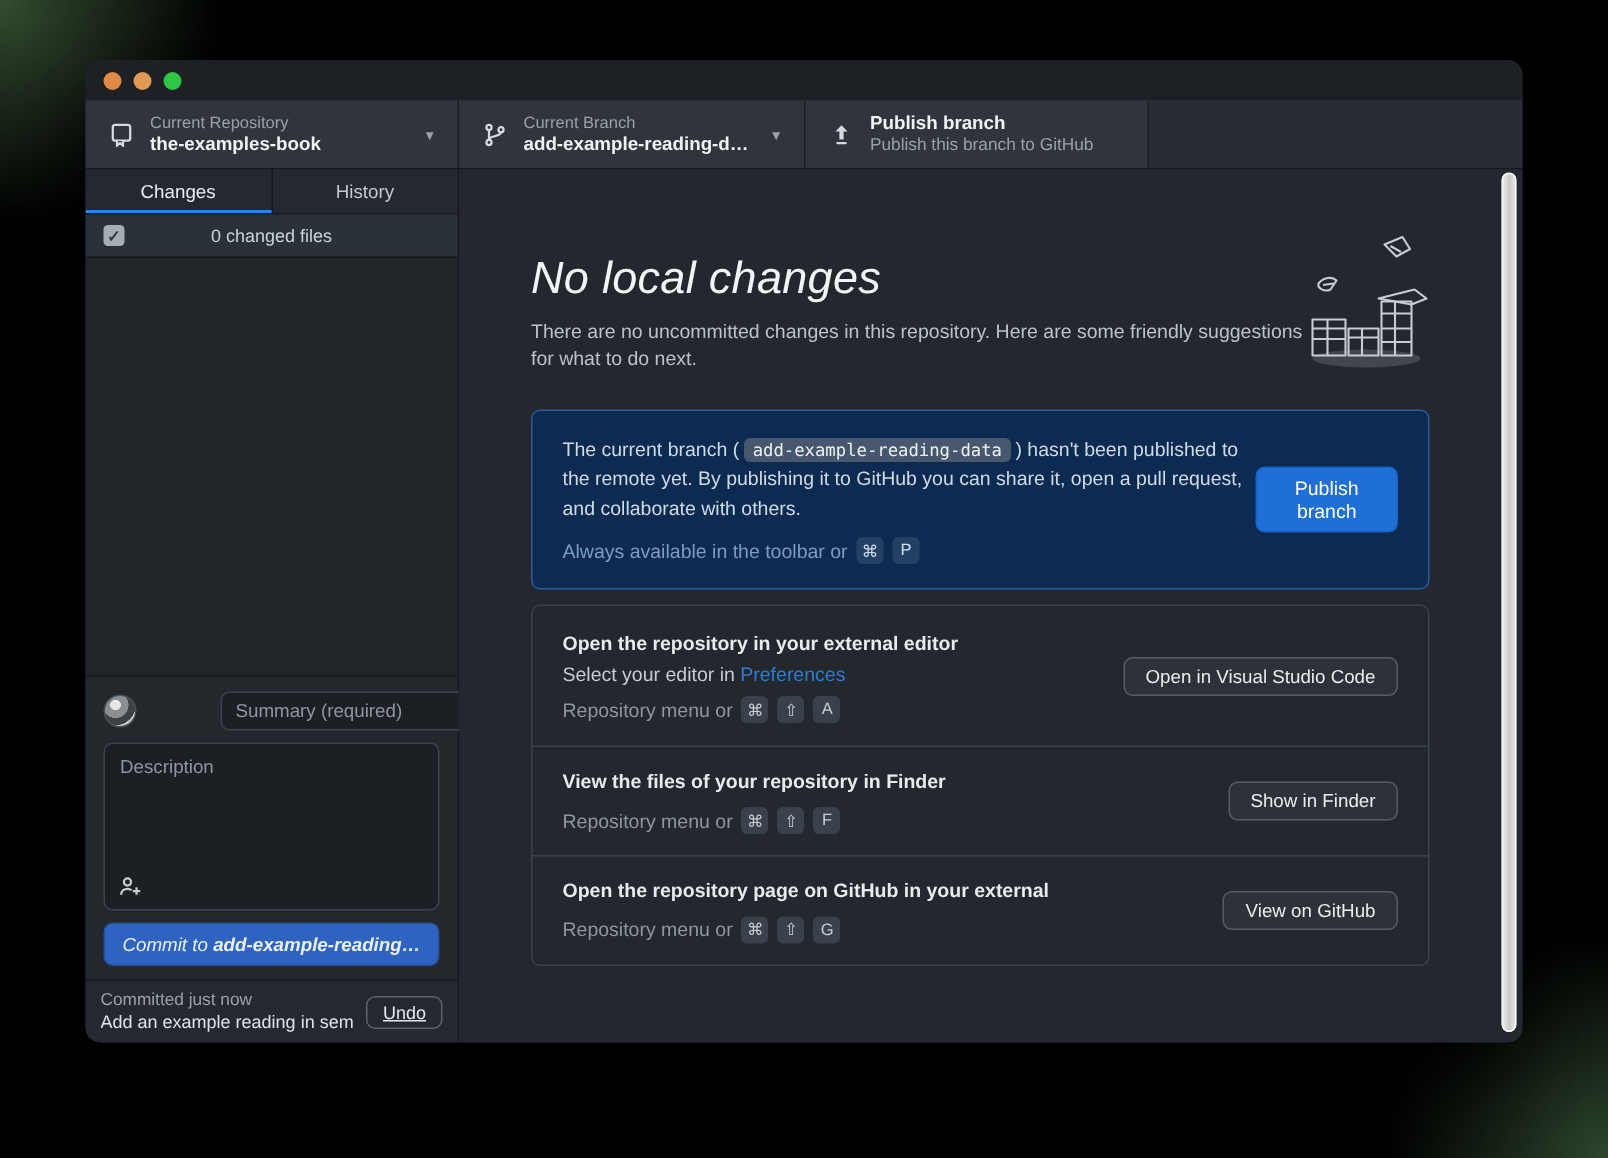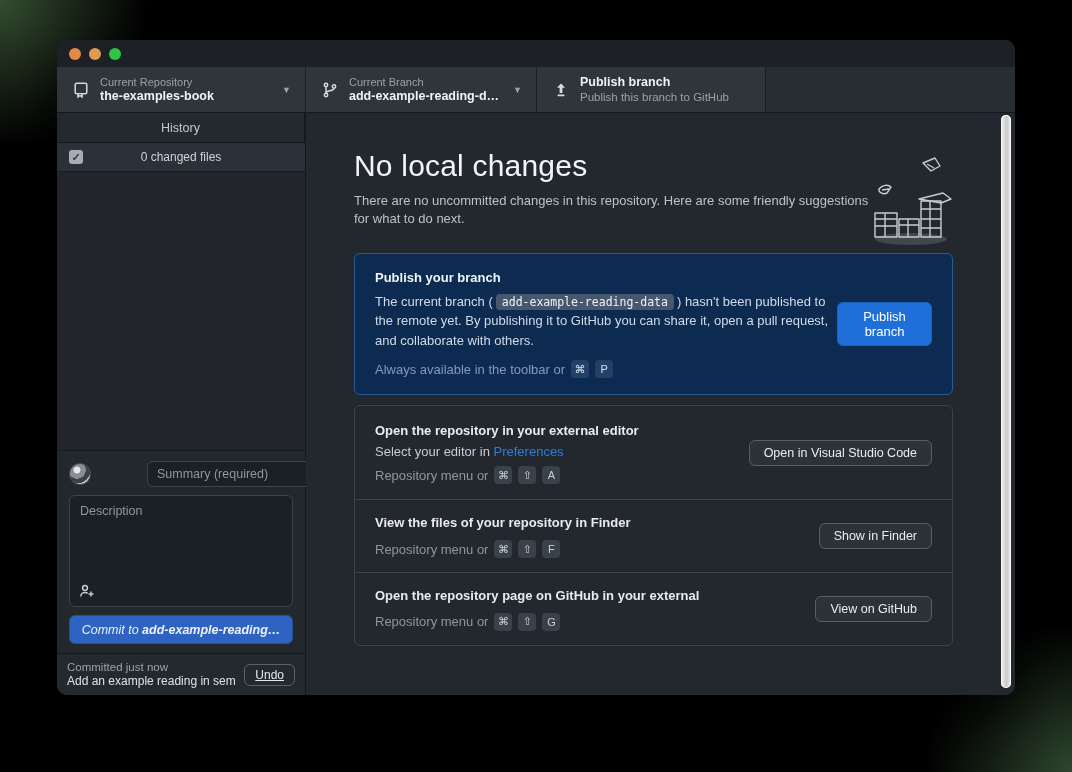--- a/index.html
+++ b/index.html
@@ -69,21 +69,21 @@
   .undo-bar { flex:none; height:42px; background:#24292f; border-top:1px solid #15181c; display:flex; align-items:center; padding:0 10px; }
   .undo-texts { flex:1; min-width:0; }
   .undo-status { font-size:11.5px; color:#9aa1a8; line-height:14px; }
   .undo-msg { font-size:12px; color:#dfe3e8; line-height:15px; white-space:nowrap; overflow:hidden; }
   .undo-btn { flex:none; margin-left:8px; background:transparent; border:1px solid #5c6269; border-radius:6px;
     color:#e5e9ed; font-size:12px; padding:3px 10px; cursor:pointer; font-family:"Liberation Sans", sans-serif;text-decoration:underline; }
   
   .main { flex:1; background:#23282e; position:relative; padding:0 0 0 48px; overflow:hidden; }
   .scrollbar { position:absolute; right:4px; top:2px; width:10px; height:573px; border-radius:6px;
     background:linear-gradient(90deg,#f4f4f4,#c9c9c9 55%,#efefef); box-shadow:inset 0 0 0 1px #fafafa; }
-  .main-heading { margin-top:36px; font-size:30px; font-weight:normal; color:#f2f5f8; letter-spacing:.2px; }
+  .main-heading { margin-top:56px; font-size:30px; font-weight:normal; color:#f2f5f8; letter-spacing:.2px;font-style:italic; }
   .main-sub { margin-top:9px; width:516px; font-size:13px; line-height:1.38; color:#bcc2c9; }
   .doodle { position:absolute; top:44px; right:58px; }
   
   .publish-card { margin-top:25px; width:599px; background:#0d2b50; border:1px solid #2a5a9b; border-radius:6px;
     padding:16px 20px; display:flex; align-items:center; }
   .pc-text { width:462px; flex:none; }
   .pc-title { font-size:13px; font-weight:bold; color:#eef4fb; margin-bottom:7px; }
   .pc-body { font-size:13px; line-height:1.5; color:#cfdbe9; }
   .branch-chip { font-family:"DejaVu Sans Mono", monospace; font-size:11.5px; background:#47586e; color:#eef2f6;
     padding:1px 6px; border-radius:4px; margin:0 3px; }
@@ -159,20 +159,21 @@
         <div class="tb-sub">Publish this branch to GitHub</div>
       </span>
     </div>
     <div class="tb-rest"></div>
   </div>
 
   <div class="content">
 
     <div class="sidebar">
       <div class="tabs">
+        <div class="tab active">Changes</div>
         <div class="tab">History</div>
       </div>
       <div class="files-row">
         <span class="checkbox">✓</span>
         <span class="files-label">0 changed files</span>
       </div>
       <div class="changes-empty"></div>
 
       <div class="commit-form">
         <div class="summary-row">
@@ -214,21 +215,20 @@
           <path d="M18 32c3-4 9-5 12-2l-4 6c-4 2-9-1-8-4z M21 33l7-1"></path>
           <path d="M14 56h22v24H14z M14 62h22 M14 69h22 M24 56v24"></path>
           <path d="M38 62h20v18H38z M38 68h20 M47 62v18"></path>
           <path d="M60 44h20v36H60z M60 52h20 M60 62h20 M60 71h20 M69 44v36"></path>
           <path d="M58 42l24-6 8 6-10 4z"></path>
         </svg>
       </div>
 
       <div class="publish-card">
         <div class="pc-text">
-          <div class="pc-title">Publish your branch</div>
           <div class="pc-body"><span>The current branch (</span><code class="branch-chip">add-example-reading-data</code><span>) hasn't been published to the remote yet. By publishing it to GitHub you can share it, open a pull request, and collaborate with others.</span></div>
           <div class="pc-footer">
             <span>Always available in the toolbar or</span>
             <span class="key">⌘</span>
             <span class="key">P</span>
           </div>
         </div>
         <button class="publish-btn">Publish branch</button>
       </div>
 

